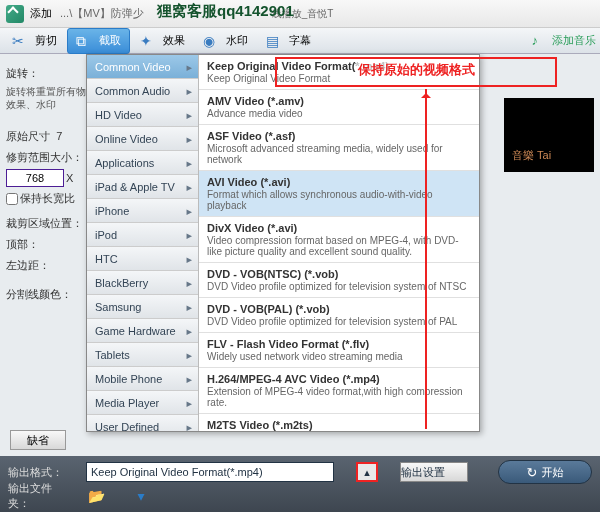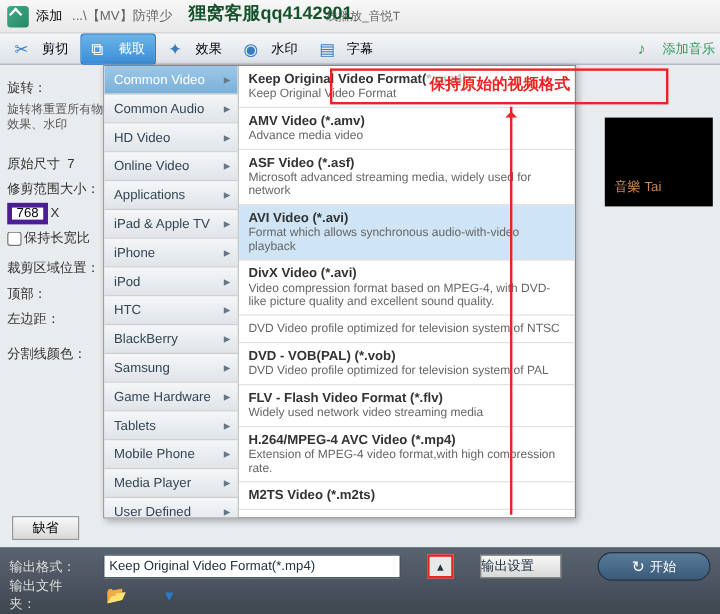--- a/index.html
+++ b/index.html
@@ -20,21 +20,21 @@
 .ic-effect::before{content:"✦";color:#3a7cc0;font-size:14px}
 .ic-water::before{content:"◉";color:#3a7cc0;font-size:14px}
 .ic-sub::before{content:"▤";color:#3a7cc0;font-size:14px}
 .ic-music::before{content:"♪";color:#2a9d5a;font-size:13px}
 .add-music{color:#2a9d5a;margin-left:auto;display:flex;align-items:center;gap:14px}
 .main{position:relative;height:390px;padding:6px}
 .left-panel{width:92px;font-size:11px;color:#333}
 .left-panel .lbl{margin:6px 0 2px}
 .left-panel .note{font-size:10px;color:#555;line-height:1.3;margin-top:4px}
 .fld{display:flex;align-items:center;gap:2px;margin:4px 0}
-.fld input[type=text]{width:34px;height:18px;border:4px solid #4c1d95;text-align:center}
+.fld input[type=text]{width:58px;height:18px;border:1px solid #4c1d95;text-align:center}
 .fld input[type=checkbox]{width:12px;height:12px}
 .preview{position:absolute;right:6px;top:44px;width:90px;height:74px;background:#000}
 .prev-txt{position:absolute;top:50px;left:8px;color:#cc8855;font-size:11px}
 .dropdown{position:absolute;left:86px;top:0;width:394px;height:378px;background:#fff;border:1px solid #888;box-shadow:2px 2px 6px rgba(0,0,0,.3);display:flex;z-index:10}
 .cat-col{width:112px;background:linear-gradient(#f0f2f4,#e4e8ec);border-right:1px solid #bbb;overflow:hidden}
 .cat-item{height:24px;line-height:24px;padding:0 8px;border-bottom:1px solid #ccc;background:linear-gradient(#f4f6f8,#e0e4e8);color:#345;position:relative;cursor:pointer}
 .cat-item::after{content:"▸";position:absolute;right:6px;color:#678}
 .cat-item.sel{background:linear-gradient(#9cc8e8,#7ab0d8);color:#fff}
 .fmt-col{flex:1;overflow-y:auto}
 .fmt-item{padding:5px 8px;border-bottom:1px solid #e0e0e0;cursor:pointer}
@@ -156,20 +156,21 @@
         </div>
         <div class="fmt-item hl">
           <div class="ft">AVI Video (*.avi)</div>
           <div class="fd">Format which allows synchronous audio-with-video playback</div>
         </div>
         <div class="fmt-item">
           <div class="ft">DivX Video (*.avi)</div>
           <div class="fd">Video compression format based on MPEG-4, with DVD-like picture quality and excellent sound quality.</div>
         </div>
         <div class="fmt-item">
+          <div class="ft">DVD - VOB(NTSC) (*.vob)</div>
           <div class="fd">DVD Video profile optimized for television system of NTSC</div>
         </div>
         <div class="fmt-item">
           <div class="ft">DVD - VOB(PAL) (*.vob)</div>
           <div class="fd">DVD Video profile optimized for television system of PAL</div>
         </div>
         <div class="fmt-item">
           <div class="ft">FLV - Flash Video Format (*.flv)</div>
           <div class="fd">Widely used network video streaming media</div>
         </div>

